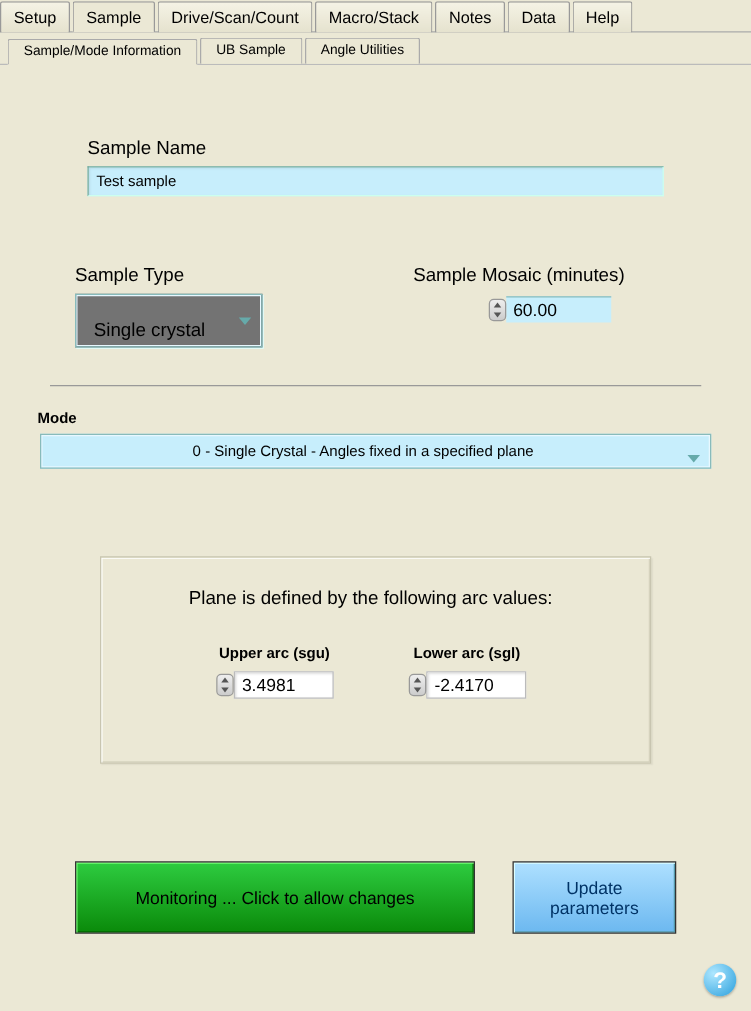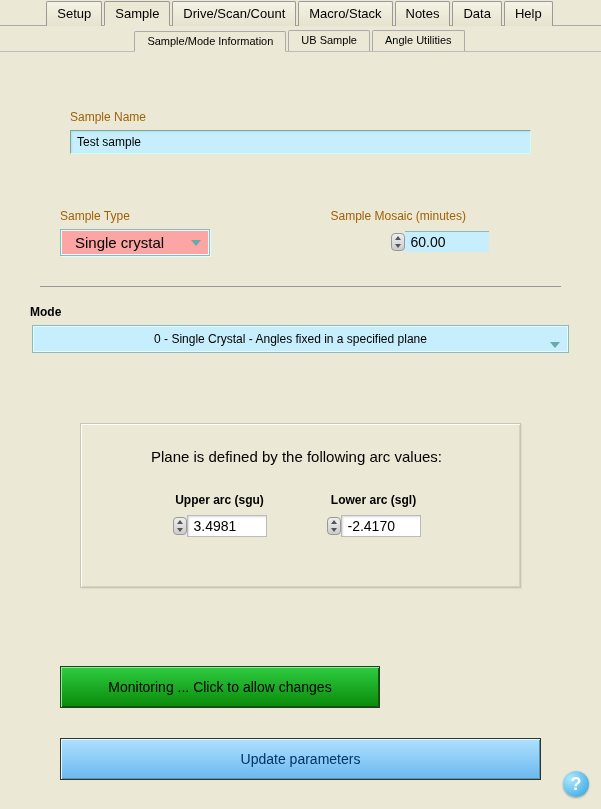--- a/index.html
+++ b/index.html
@@ -1,15 +1,15 @@
 <!DOCTYPE html>
 <html><head>
   <meta charset="utf-8">
   <style>
-    * { box-sizing: border-box; margin: 0; padding: 0; justify-content: center; }
+    * { box-sizing: border-box; margin: 0; padding: 0; }
     body {
       font-family: "Trebuchet MS", Verdana, sans-serif;
       background: #ebe8d5;
       width: 601px;
       height: 809px;
       overflow: hidden;
       position: relative;
     }
     .top-tabs {
       display: flex;
@@ -52,22 +52,22 @@
       position: relative;
     }
     .sub-tab.active {
       background: #ebe8d5;
       border-bottom: 1px solid #ebe8d5;
       top: 1px;
     }
     .content { padding: 10px 20px; }
     .section { margin-top: 48px; padding: 0 50px; }
     .label {
-      font-size: 12px;
-      color: #a16207;
+      font-size: 15px;
+      color: #000000;
       margin-bottom: 6px;
     }
     .text-input {
       width: 100%;
       background: #c7eefc;
       border: none;
       border-top: 1px solid #7a9;
       border-right: 1px solid #cfe;
       border-bottom: 1px solid #cfe;
       border-left: 1px solid #7a9;
@@ -77,23 +77,23 @@
       box-shadow: inset 1px 1px 2px rgba(0,0,0,0.08);
     }
     .row-two {
       display: flex;
       margin-top: 55px;
       padding: 0 40px;
       gap: 60px;
     }
     .col { flex: 1; }
     .dropdown {
-      background: #fca5a5;
+      background: #737373;
       border: 1px solid #8bb;
-      padding: 4px 30px 4px 14px;
+      padding: 20px 30px 4px 14px;
       font-size: 15px;
       position: relative;
       width: 150px;
       box-shadow: 1px 1px 0 #dff, inset 0 0 0 1px #e8f8ff;
       cursor: pointer;
     }
     .dropdown-arrow {
       position: absolute;
       right: 8px;
       top: 50%;
@@ -184,21 +184,20 @@
     }
     .plane-title { font-size: 15px; margin-bottom: 28px; }
     .arc-row { display: flex; justify-content: center; gap: 60px; }
     .arc-col { text-align: center; }
     .arc-label { font-size: 12px; font-weight: bold; margin-bottom: 6px; }
     .bottom-buttons {
       display: flex;
       gap: 30px;
       padding: 0 40px;
       margin-top: 78px;
-      flex-direction: column;
     }
     .btn {
       flex: 1;
       padding: 12px 8px;
       font-size: 14px;
       text-align: center;
       border: 1px solid #333;
       cursor: pointer;
       font-family: inherit;
     }

